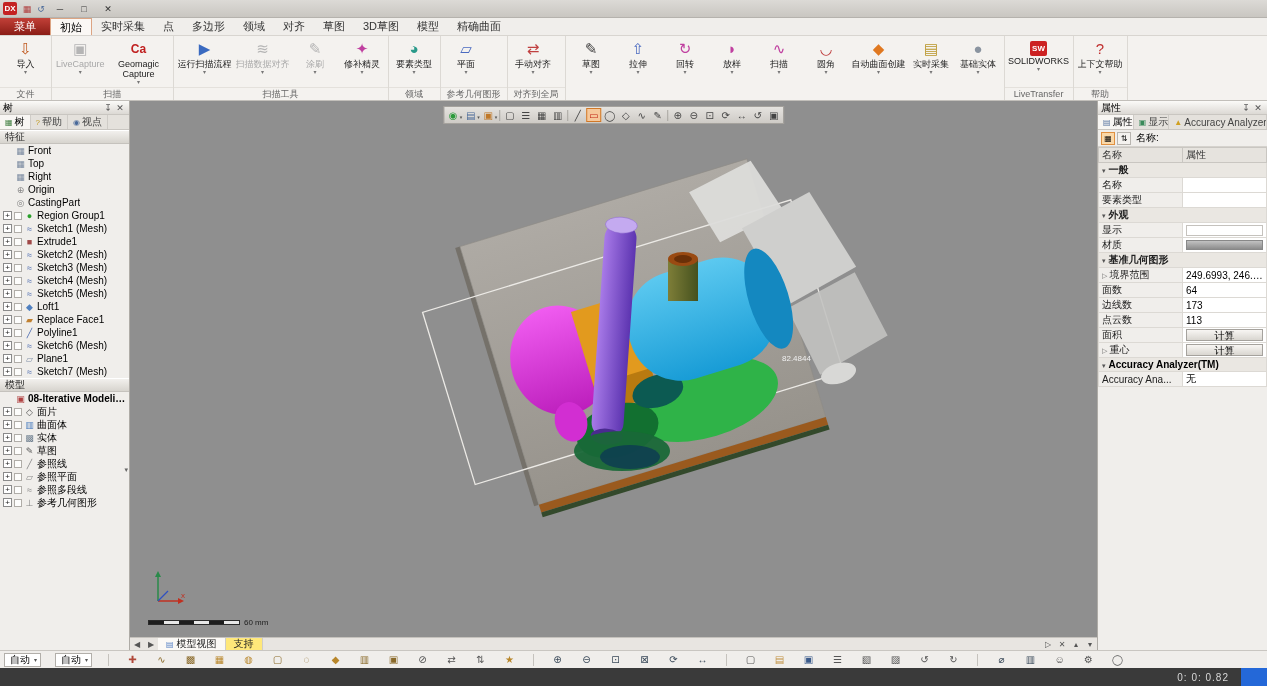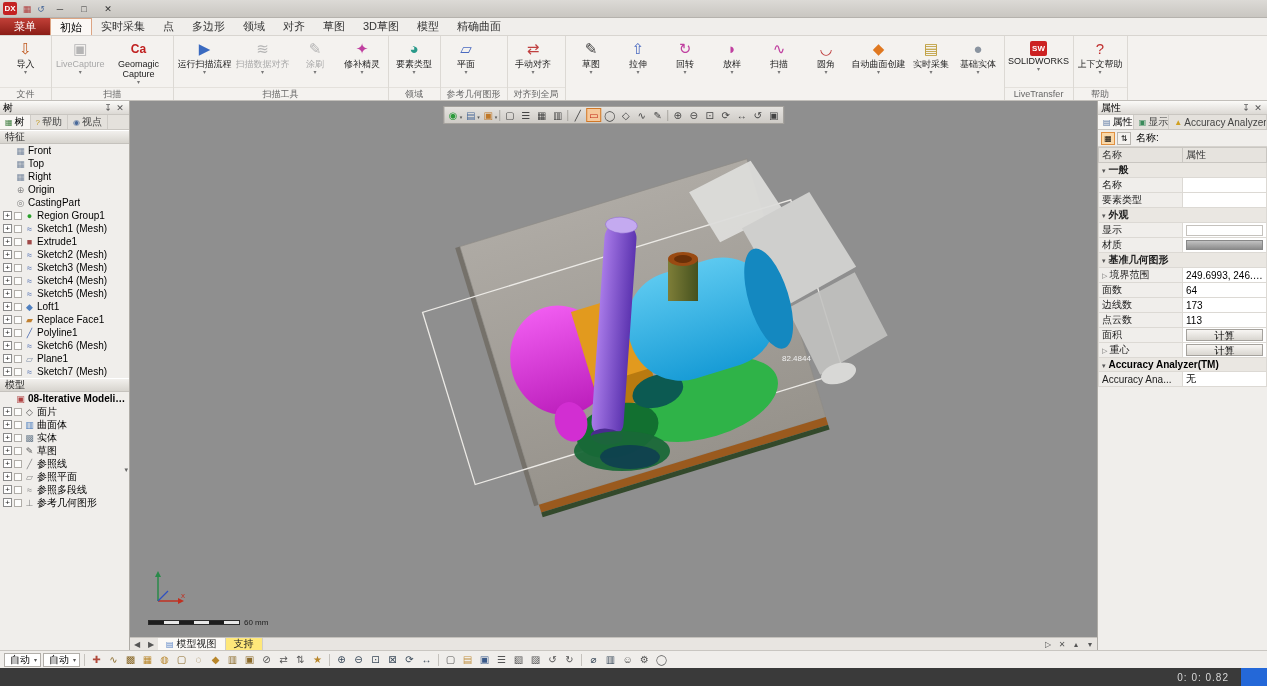--- a/index.html
+++ b/index.html
@@ -87,21 +87,21 @@
   .valcell { background:#fff; }
   .sec-row td { background:#eae7e2; color:#222; font-weight:bold; }
   .sec-row.strong td { color:#000; }
   .sec-mark { font-size:7px; color:#555; margin-right:3px; font-weight:normal; }
   .row-exp { font-size:7px; color:#666; margin-right:2px; }
   .calc-btn { display:block; width:100%; text-align:center; background:linear-gradient(#f8f6f3,#d9d6d0); border:1px solid #a5a29d; font-size:10px; height:12px; line-height:11px; }
   .swatch { display:block; width:100%; height:10px; background:linear-gradient(180deg,#c2c2c2,#8c8c8c); border:1px solid #888; }
   .dd-empty { display:block; width:100%; height:11px; background:#fff; border:1px solid #c5c2bd; }
 
   
-  .bottom-toolbar { position:absolute; top:650px; left:0; right:0; height:18px; background:#f0eeeb; border-top:1px solid #c9c6c1; display:flex; align-items:center; padding:0 4px; gap:2px; font-size:10px; overflow:hidden; }
+  .bottom-toolbar { position:absolute; top:650px; left:0; right:0; height:18px; background:#f0eeeb; border-top:1px solid #c9c6c1; display:flex; align-items:center; padding:0 4px; gap:14px; font-size:10px; overflow:hidden; }
   .bt-dd { display:flex; align-items:center; border:1px solid #b2afaa; background:#fff; height:14px; padding:0 3px 0 5px; gap:4px; }
   .dd-caret { font-size:6px; color:#555; }
   .bt-icon { width:15px; height:14px; display:flex; align-items:center; justify-content:center; font-size:10px; }
   .bt-sep { width:1px; height:12px; background:#c5c2bd; margin:0 2px; }
 
   
   .statusbar { position:absolute; top:668px; left:0; right:0; height:18px; background:#3a3a3a; display:flex; align-items:center; color:#d8d8d8; font-size:10px; }
   .sb-spacer { flex:1; }
   .sb-coords { padding:0 12px; letter-spacing:1px; }
   .sb-blue { width:26px; height:18px; background:#2468d8; }

